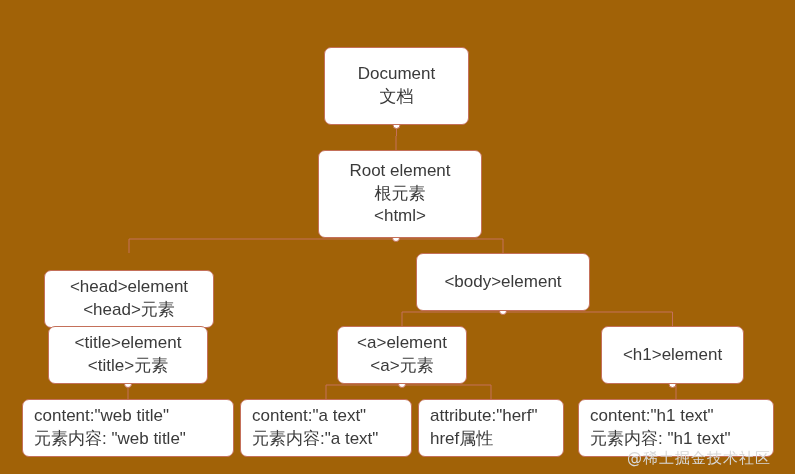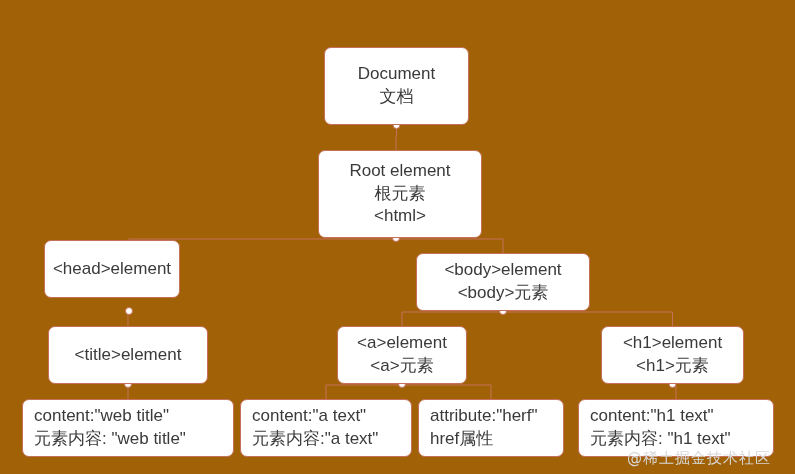--- a/index.html
+++ b/index.html
@@ -115,37 +115,37 @@
   <div id="node-layer">
       <div class="node center" style="left: 324px; top: 47px; width: 145px; height: 78px;">
         <div class="line">Document</div>
         <div class="line">文档</div>
       </div>
       <div class="node center" style="left: 318px; top: 150px; width: 164px; height: 88px;">
         <div class="line">Root element</div>
         <div class="line">根元素</div>
         <div class="line">&lt;html&gt;</div>
       </div>
-      <div class="node center" style="left: 44px; top: 240px; width: 136px; height: 58px;">
+      <div class="node center" style="left: 44px; top: 270px; width: 170px; height: 58px;">
         <div class="line">&lt;head&gt;element</div>
+        <div class="line">&lt;head&gt;元素</div>
       </div>
       <div class="node center" style="left: 416px; top: 253px; width: 174px; height: 58px; justify-content: center;">
         <div class="line">&lt;body&gt;element</div>
-        <div class="line">&lt;body&gt;元素</div>
       </div>
       <div class="node center" style="left: 48px; top: 326px; width: 160px; height: 58px; text-align: right;">
         <div class="line">&lt;title&gt;element</div>
+        <div class="line">&lt;title&gt;元素</div>
       </div>
       <div class="node center" style="left: 337px; top: 326px; width: 130px; height: 58px;">
         <div class="line">&lt;a&gt;element</div>
         <div class="line">&lt;a&gt;元素</div>
       </div>
       <div class="node center" style="left: 601px; top: 326px; width: 143px; height: 58px;">
         <div class="line">&lt;h1&gt;element</div>
-        <div class="line">&lt;h1&gt;元素</div>
       </div>
       <div class="node left" style="left: 22px; top: 399px; width: 212px; height: 58px;">
         <div class="line">content:"web title"</div>
         <div class="line">元素内容: "web title"</div>
       </div>
       <div class="node left" style="left: 240px; top: 399px; width: 172px; height: 58px;">
         <div class="line">content:"a text"</div>
         <div class="line">元素内容:"a text"</div>
       </div>
       <div class="node left" style="left: 418px; top: 399px; width: 146px; height: 58px;">

